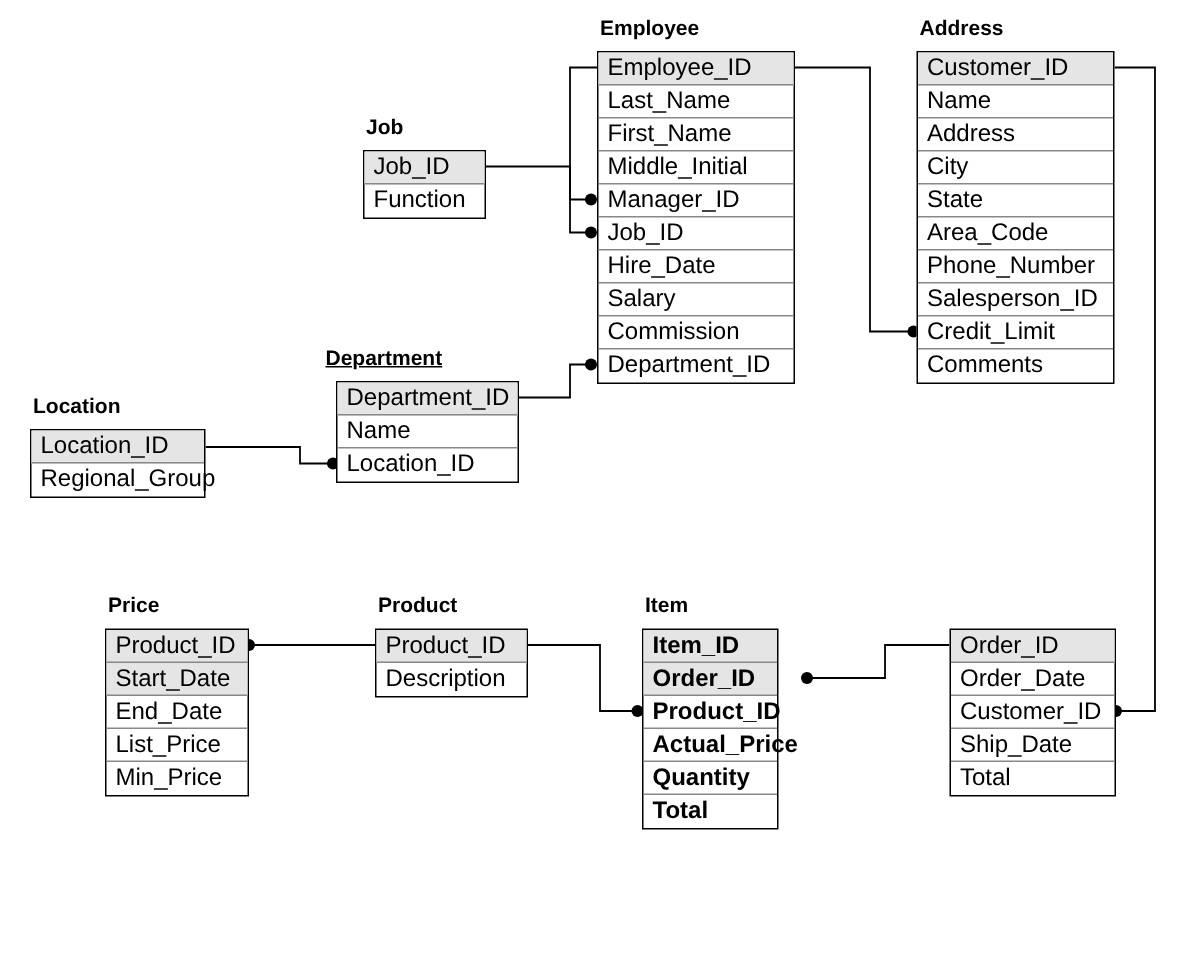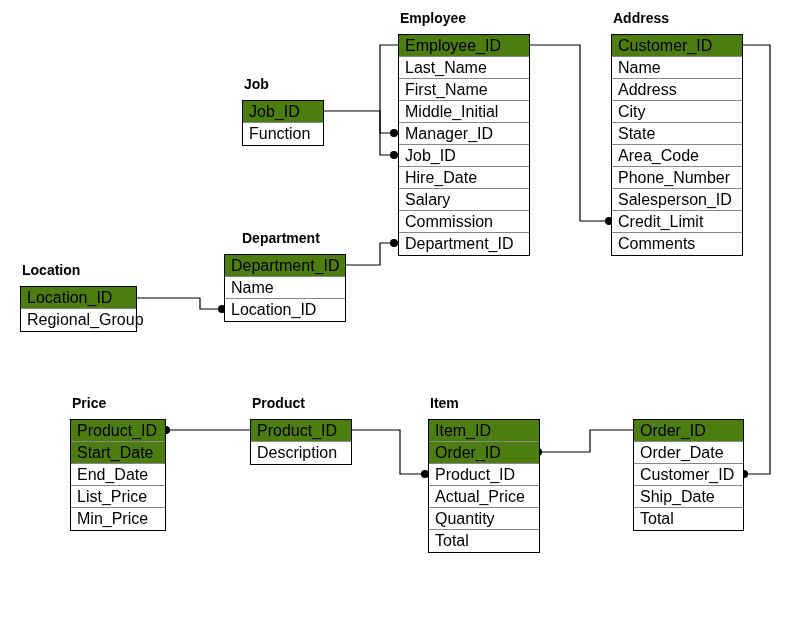--- a/index.html
+++ b/index.html
@@ -30,21 +30,21 @@
     border-bottom: 1px solid #888;
     white-space: nowrap;
     line-height: 20px;
     height: 22px;
     box-sizing: border-box;
   }
   .row:last-child {
     border-bottom: none;
   }
   .row.pk {
-    background: #4d7c0f;
+    background: #e5e5e5;
   }
   svg.wires {
     position: absolute;
     left: 0; top: 0;
     width: 800px;
     height: 635px;
     pointer-events: none;
   }
 </style>
 </head>
@@ -107,21 +107,21 @@
     <div class="row">Credit_Limit</div>
     <div class="row">Comments</div>
   </div>
 
 <div class="entity-title" style="left:244px; top:76px;">Job</div>
 <div id="ent-job" class="entity" style="left:242px; top:100px; width:82px;">
     <div class="row pk">Job_ID</div>
     <div class="row">Function</div>
   </div>
 
-<div class="entity-title" style="left:242px; top:230px;">Department</div>
+<div class="entity-title" style="left:217px; top:230px;text-decoration:underline;">Department</div>
 <div id="ent-department" class="entity" style="left:224px; top:254px; width:122px;">
     <div class="row pk">Department_ID</div>
     <div class="row">Name</div>
     <div class="row">Location_ID</div>
   </div>
 
 <div class="entity-title" style="left:22px; top:262px;text-align:right;">Location</div>
 <div id="ent-location" class="entity" style="left:20px; top:286px; width:117px;">
     <div class="row pk">Location_ID</div>
     <div class="row">Regional_Group</div>
@@ -136,21 +136,21 @@
     <div class="row">Min_Price</div>
   </div>
 
 <div class="entity-title" style="left:252px; top:395px;text-align:center;">Product</div>
 <div id="ent-product" class="entity" style="left:250px; top:419px; width:102px;">
     <div class="row pk">Product_ID</div>
     <div class="row">Description</div>
   </div>
 
 <div class="entity-title" style="left:430px; top:395px;">Item</div>
-<div id="ent-item" class="entity" style="left:428px; top:419px; width:112px;">
+<div id="ent-item" class="entity" style="left:428px; top:419px; width:91px;font-weight:bold;">
     <div class="row pk">Item_ID</div>
     <div class="row pk">Order_ID</div>
     <div class="row">Product_ID</div>
     <div class="row">Actual_Price</div>
     <div class="row">Quantity</div>
     <div class="row">Total</div>
   </div>
 
 <div class="entity-title" style="left:635px; top:395px;margin-top:26px;">Sales_order</div>
 <div id="ent-sales_order" class="entity" style="left:633px; top:419px; width:111px;">

